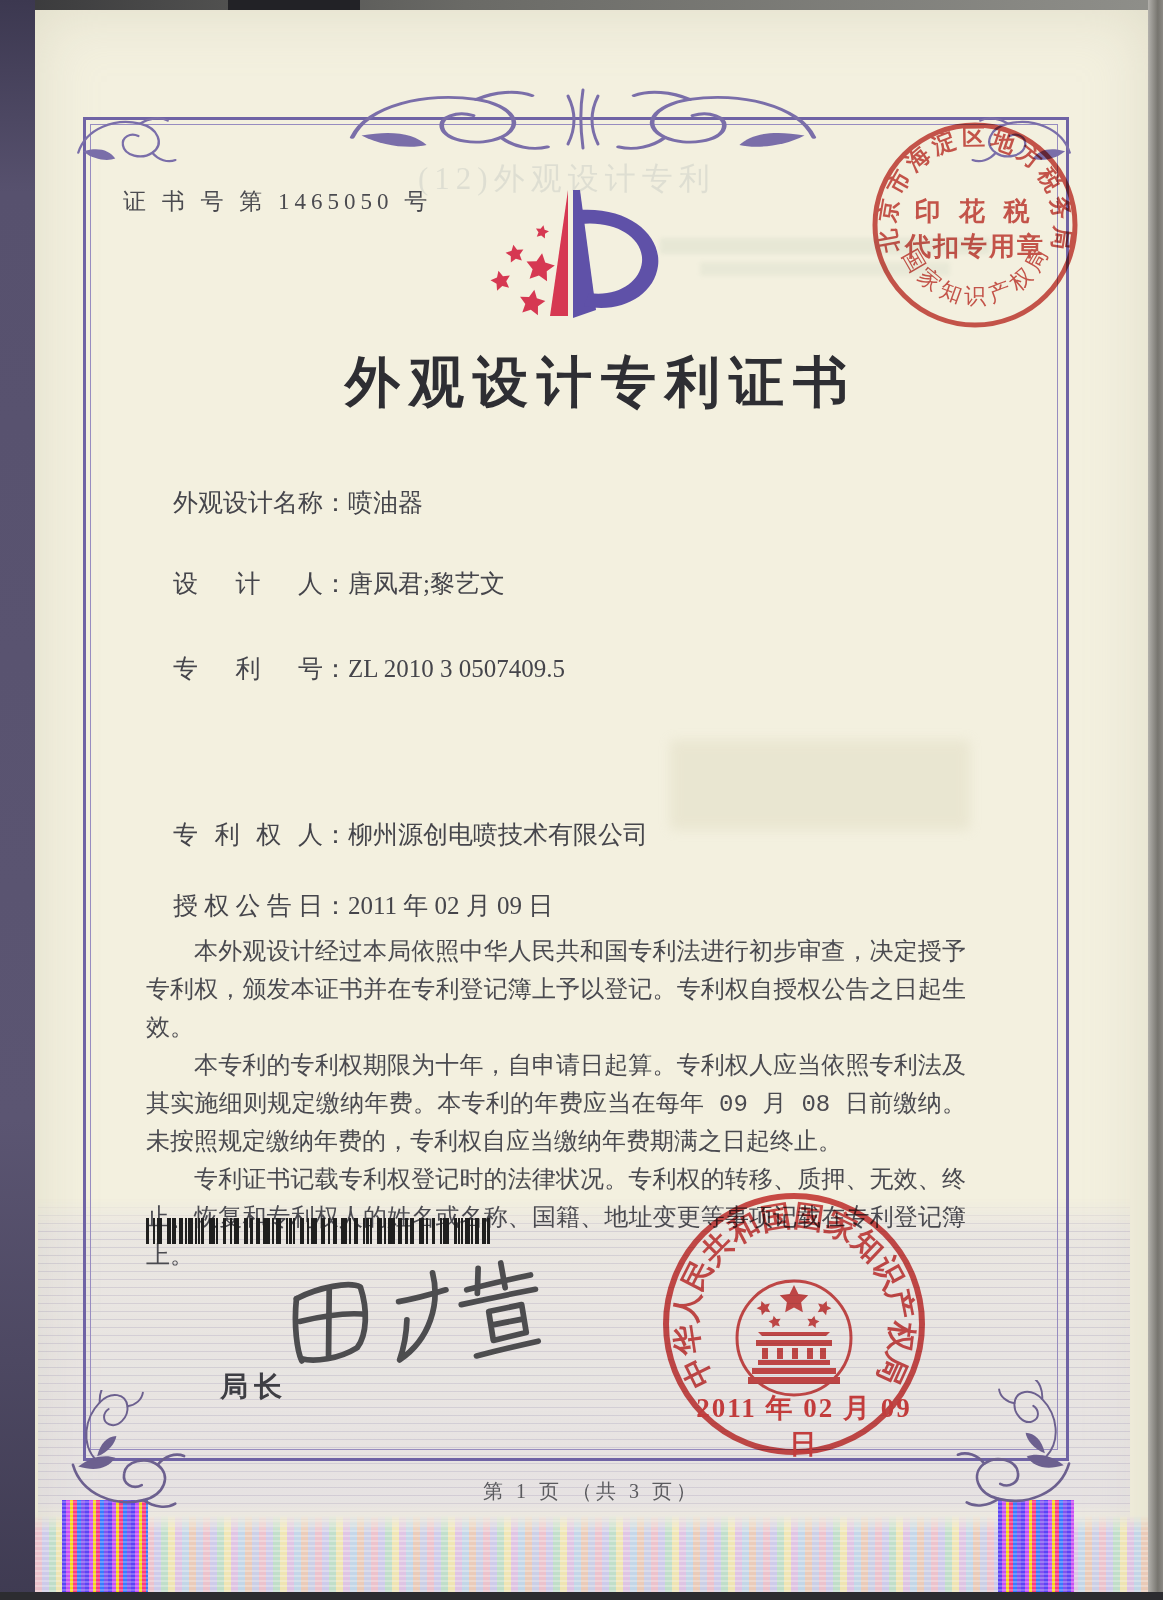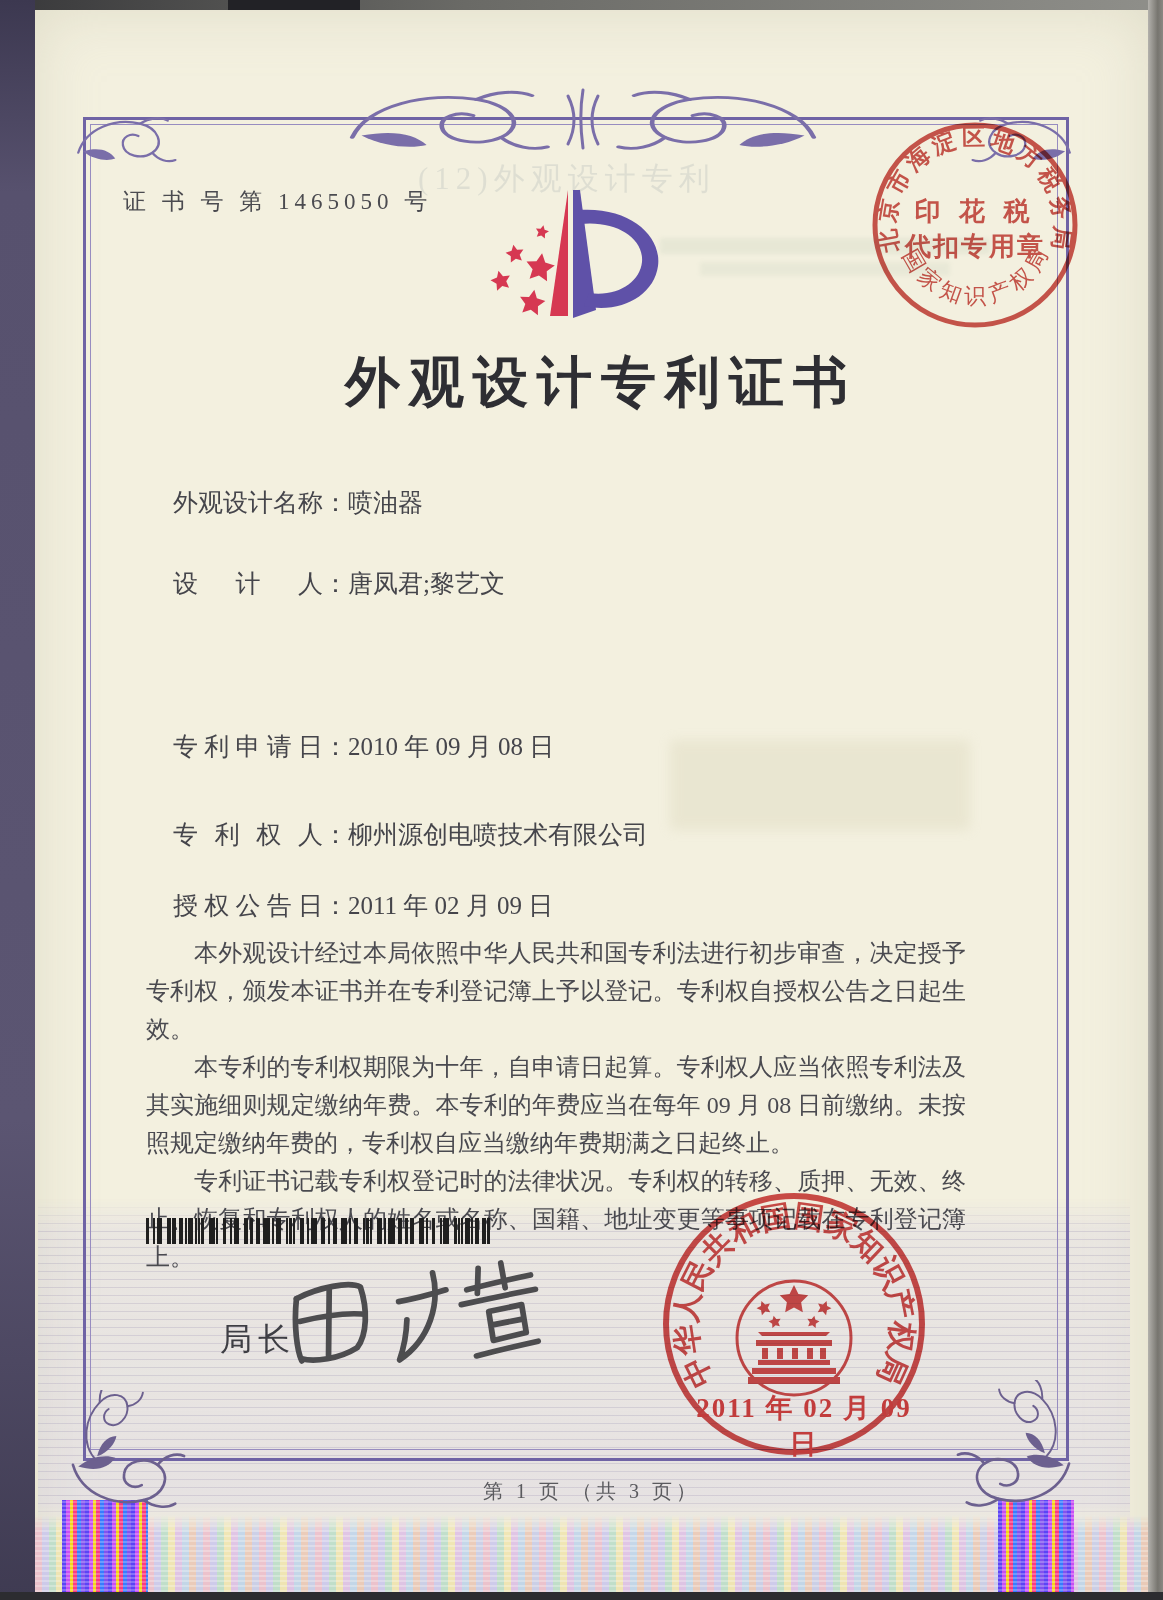--- a/index.html
+++ b/index.html
@@ -57,29 +57,29 @@
 
   
   .cert-number{left:123px;top:186px;font-size:23px;letter-spacing:5px;color:#4b4b50;}
   .title{left:83px;top:346px;width:980px;text-align:center;font-size:55px;font-weight:bold;
     letter-spacing:9px;color:#2e2e33;padding-left:28px;}
   .field{left:150px;font-size:25px;color:#45454b;white-space:nowrap;margin-left:23px;}
   .field .lab{display:inline-block;width:150px;text-align:justify;text-align-last:justify;}
   .f0{top:486px;} .f1{top:567px;} .f2{top:652px;} .f3{top:730px;} .f4{top:818px;} .f5{top:889px;}
   .body-text{left:146px;top:934px;width:820px;font-size:24px;line-height:38px;color:#4a4a50;
     text-align:justify;}
-  .body-text p{margin:0;text-indent:2em;}
+  .body-text p{margin:0;text-indent:2em;font-family:Liberation Mono, monospace;}
 
   .barcode{left:146px;top:1218px;width:344px;height:26px;
     background:
       repeating-linear-gradient(90deg,#1f1f1f 0 2px,rgba(0,0,0,0) 2px 7px),
       repeating-linear-gradient(90deg,#1f1f1f 0 3px,rgba(0,0,0,0) 3px 11px),
       repeating-linear-gradient(90deg,#1f1f1f 0 2px,rgba(0,0,0,0) 2px 13px);}
 
-  .director{left:220px;top:1318px;font-size:32px;letter-spacing:6px;color:#3e3e44;}
+  .director{left:220px;top:1368px;font-size:28px;letter-spacing:6px;color:#3e3e44;font-weight:bold;}
   .sig-wrap{left:283px;top:1248px;transform:rotate(-3deg);}
   .sr-only{position:absolute;width:1px;height:1px;overflow:hidden;clip-path:inset(50%);}
 
   .seal-date{left:688px;top:1390px;width:232px;text-align:center;font-size:27px;
     letter-spacing:2px;color:#c23c3c;font-weight:bold;}
   .footer{left:35px;top:1478px;width:1113px;text-align:center;font-size:20px;
     letter-spacing:4px;color:#5a5a5e;}
 
   .stamp{mix-blend-mode:multiply;opacity:.92;}
 </style>
@@ -179,22 +179,22 @@
   </svg>
 
   <div class="abs title">外观设计专利证书</div>
 
   <div class="abs field f0">
     <span class="lab">外观设计名称</span><span>：</span><span>喷油器</span>
   </div>
   <div class="abs field f1">
     <span class="lab">设计人</span><span>：</span><span>唐凤君;黎艺文</span>
   </div>
-  <div class="abs field f3">
-    <span class="lab">专利申请日</span><span>：</span><span>2010 年 09 月 08 日</span>
+  <div class="abs field f2">
+    <span class="lab">专利号</span><span>：</span><span>ZL 2010 3 0507409.5</span>
   </div>
   <div class="abs field f4">
     <span class="lab">专利权人</span><span>：</span><span>柳州源创电喷技术有限公司</span>
   </div>
   <div class="abs field f5">
     <span class="lab">授权公告日</span><span>：</span><span>2011 年 02 月 09 日</span>
   </div>
 
   <div class="abs body-text">
     <p>本外观设计经过本局依照中华人民共和国专利法进行初步审查，决定授予专利权，颁发本证书并在专利登记簿上予以登记。专利权自授权公告之日起生效。</p>

